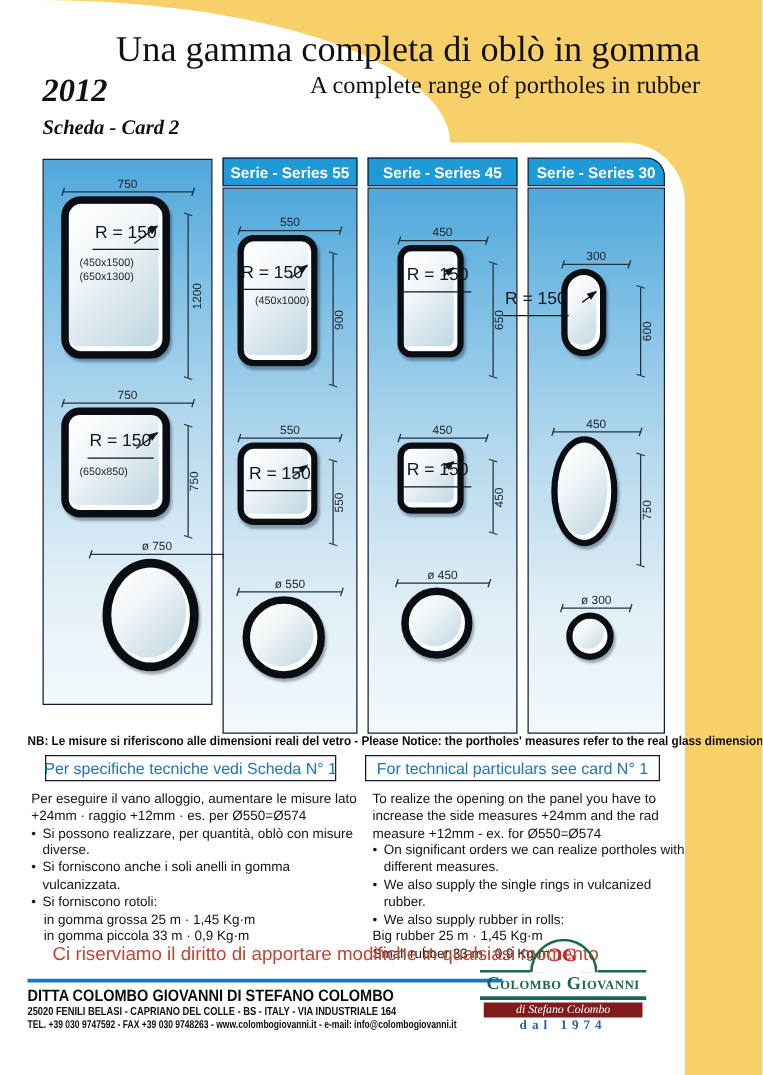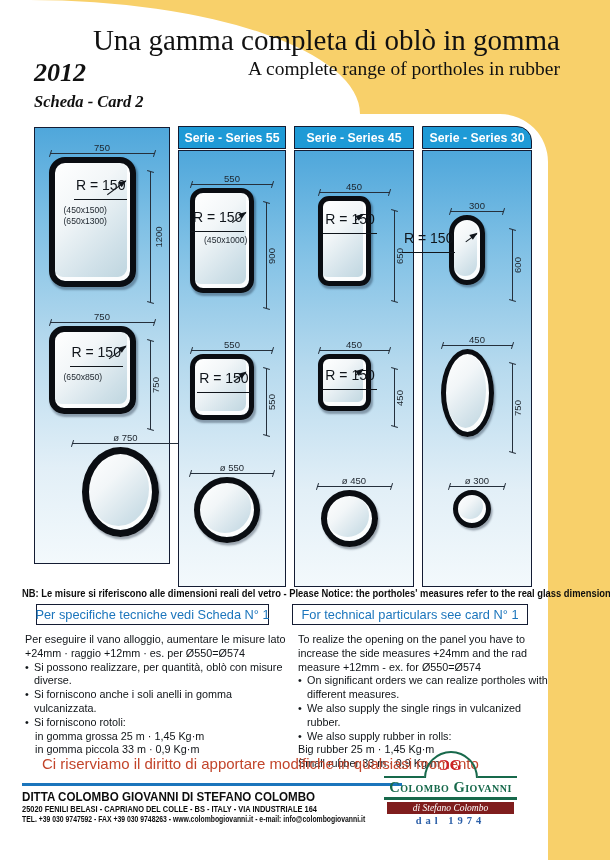--- a/index.html
+++ b/index.html
@@ -290,21 +290,21 @@
             </div>
             <div class="dim-v">
               <span class="vline"></span>
               <span class="vtick vt-t"></span>
                 <span class="vtick vt-b"></span>
               <span class="dim-vlabel">450</span>
             </div>
           </div>
         </div>
 
-        <div class="item circle-item" style="--sw:57px;--sh:57px;--bw:6px;top:324px;">
+        <div class="item circle-item" style="--sw:57px;--sh:57px;--bw:6px;top:304px;">
           <div class="dim-h">
             <span class="dim-label">ø 450</span>
             <span class="dline"></span>
             <span class="dtick dt-l"></span>
               <span class="dtick dt-r"></span>
           </div>
           <div class="shape-wrap">
             <div class="shape circle"></div>
           </div>
         </div>

